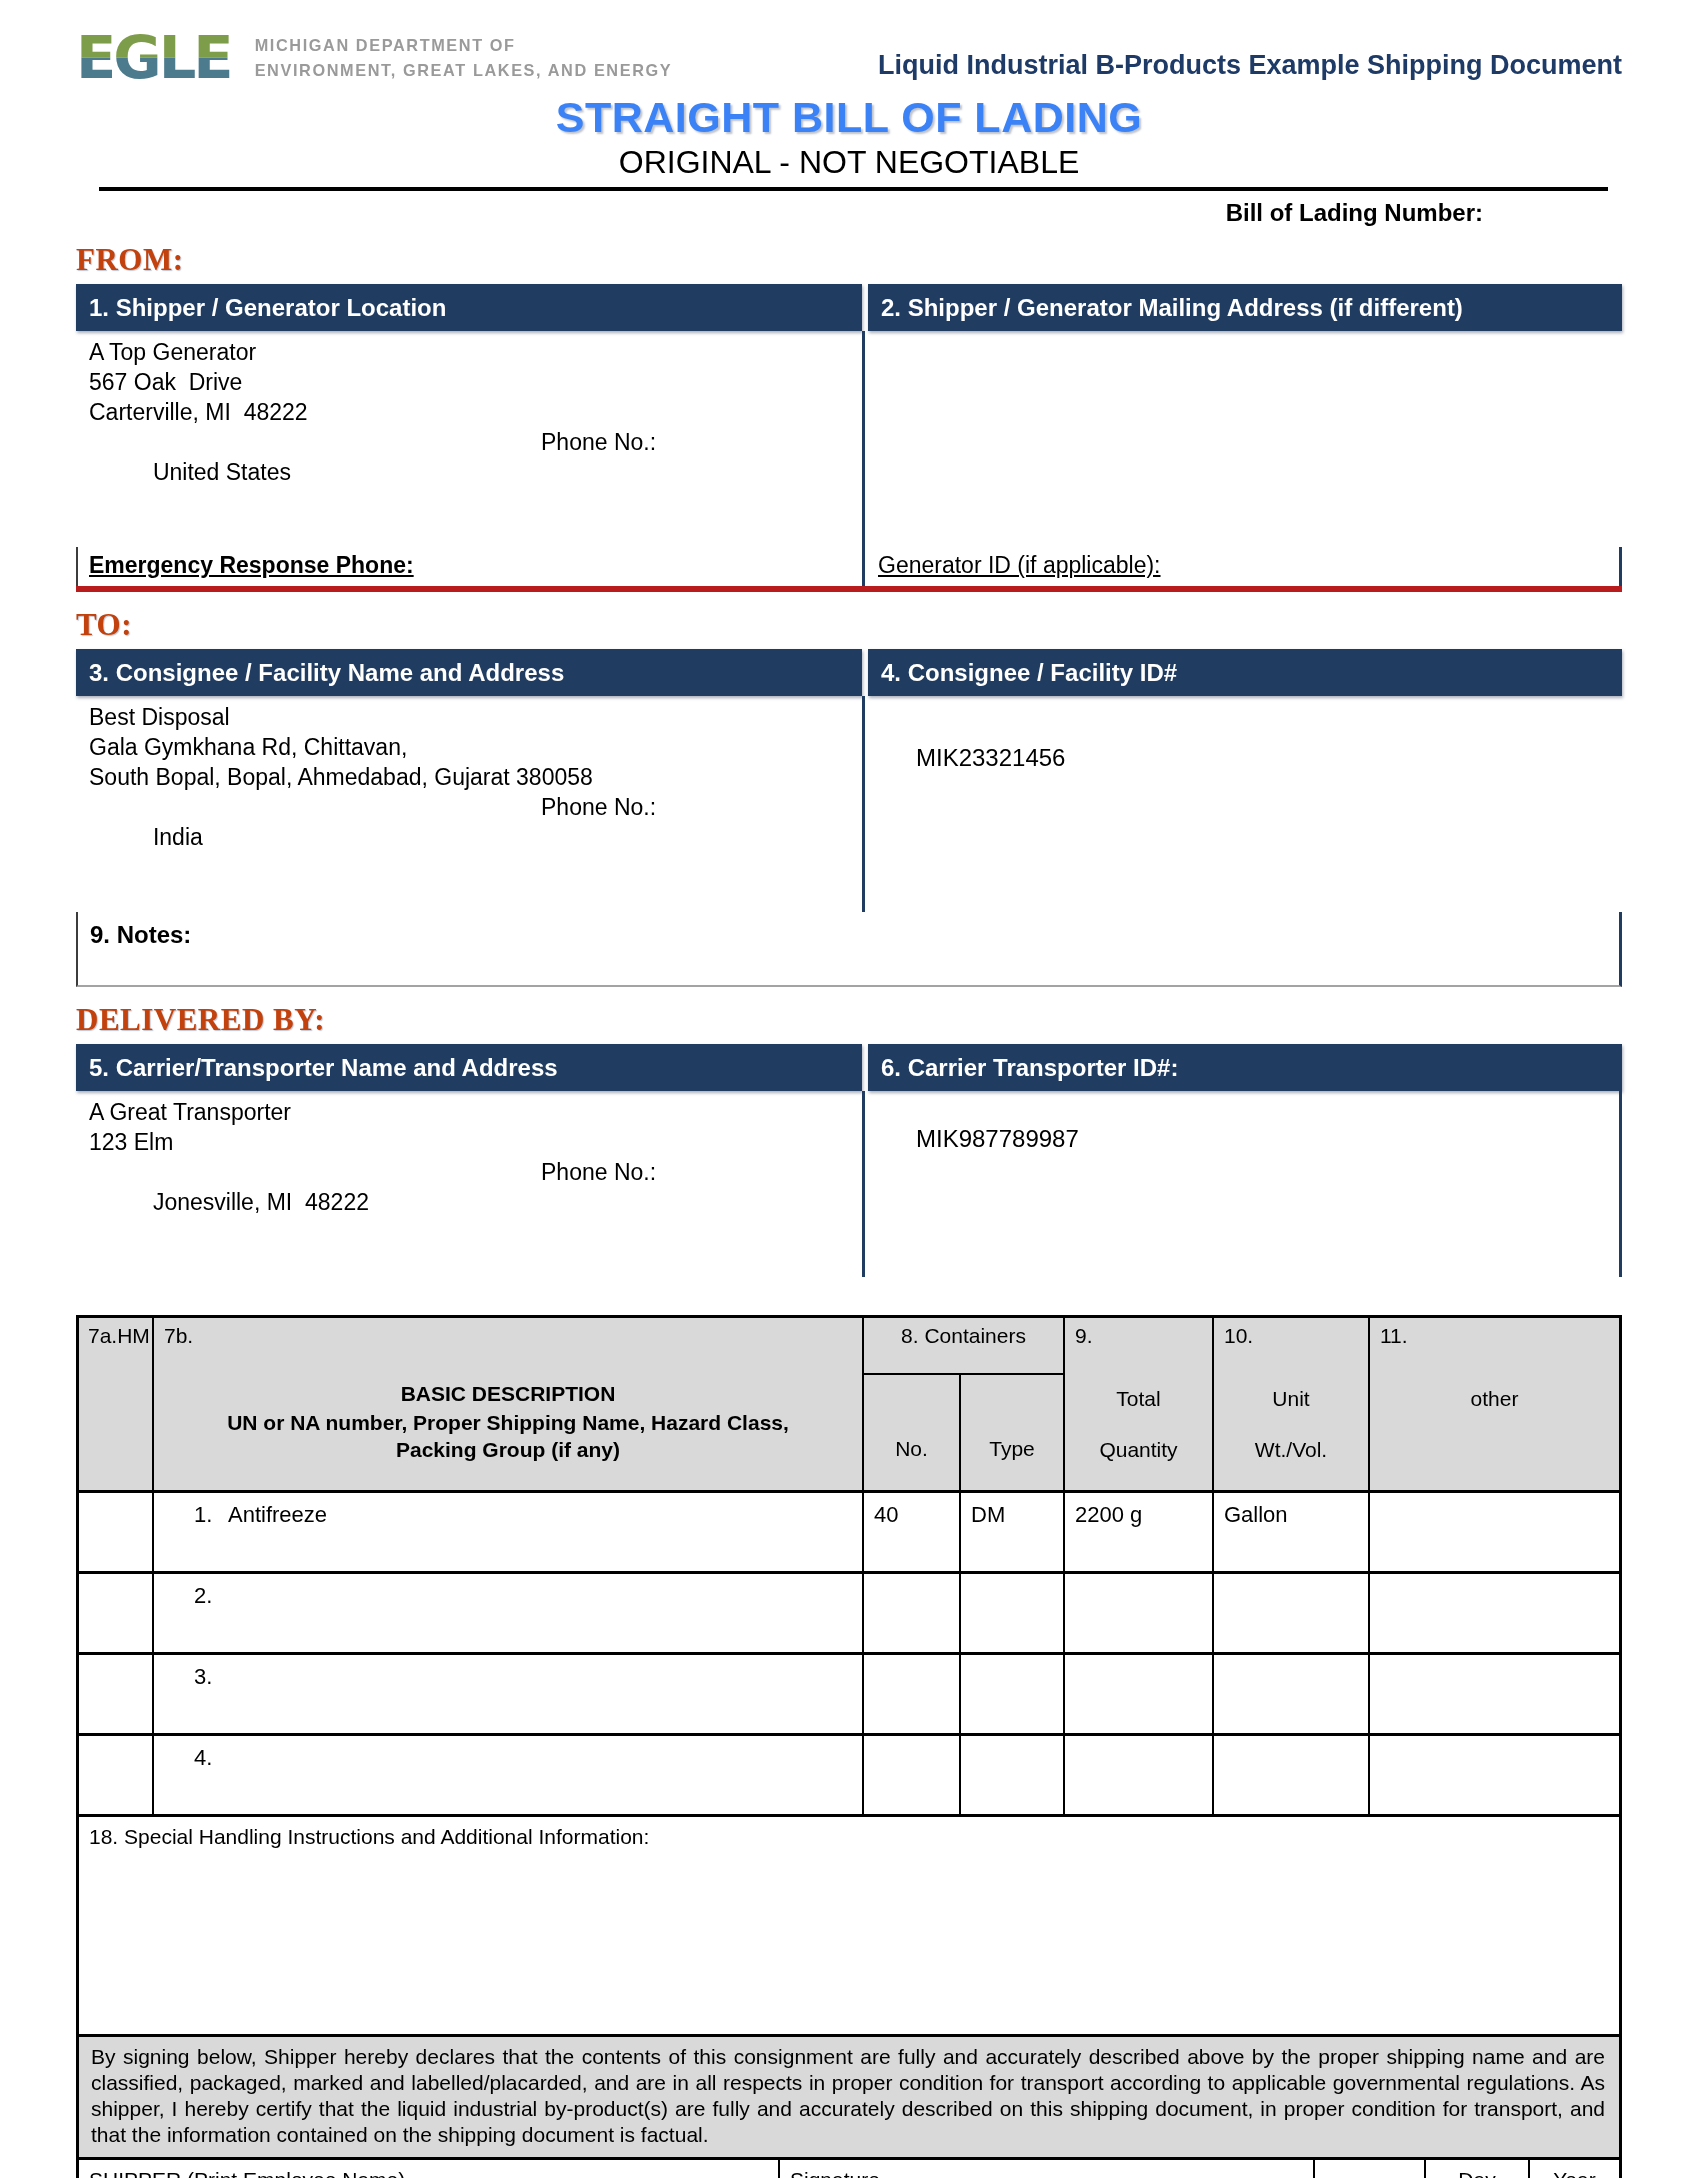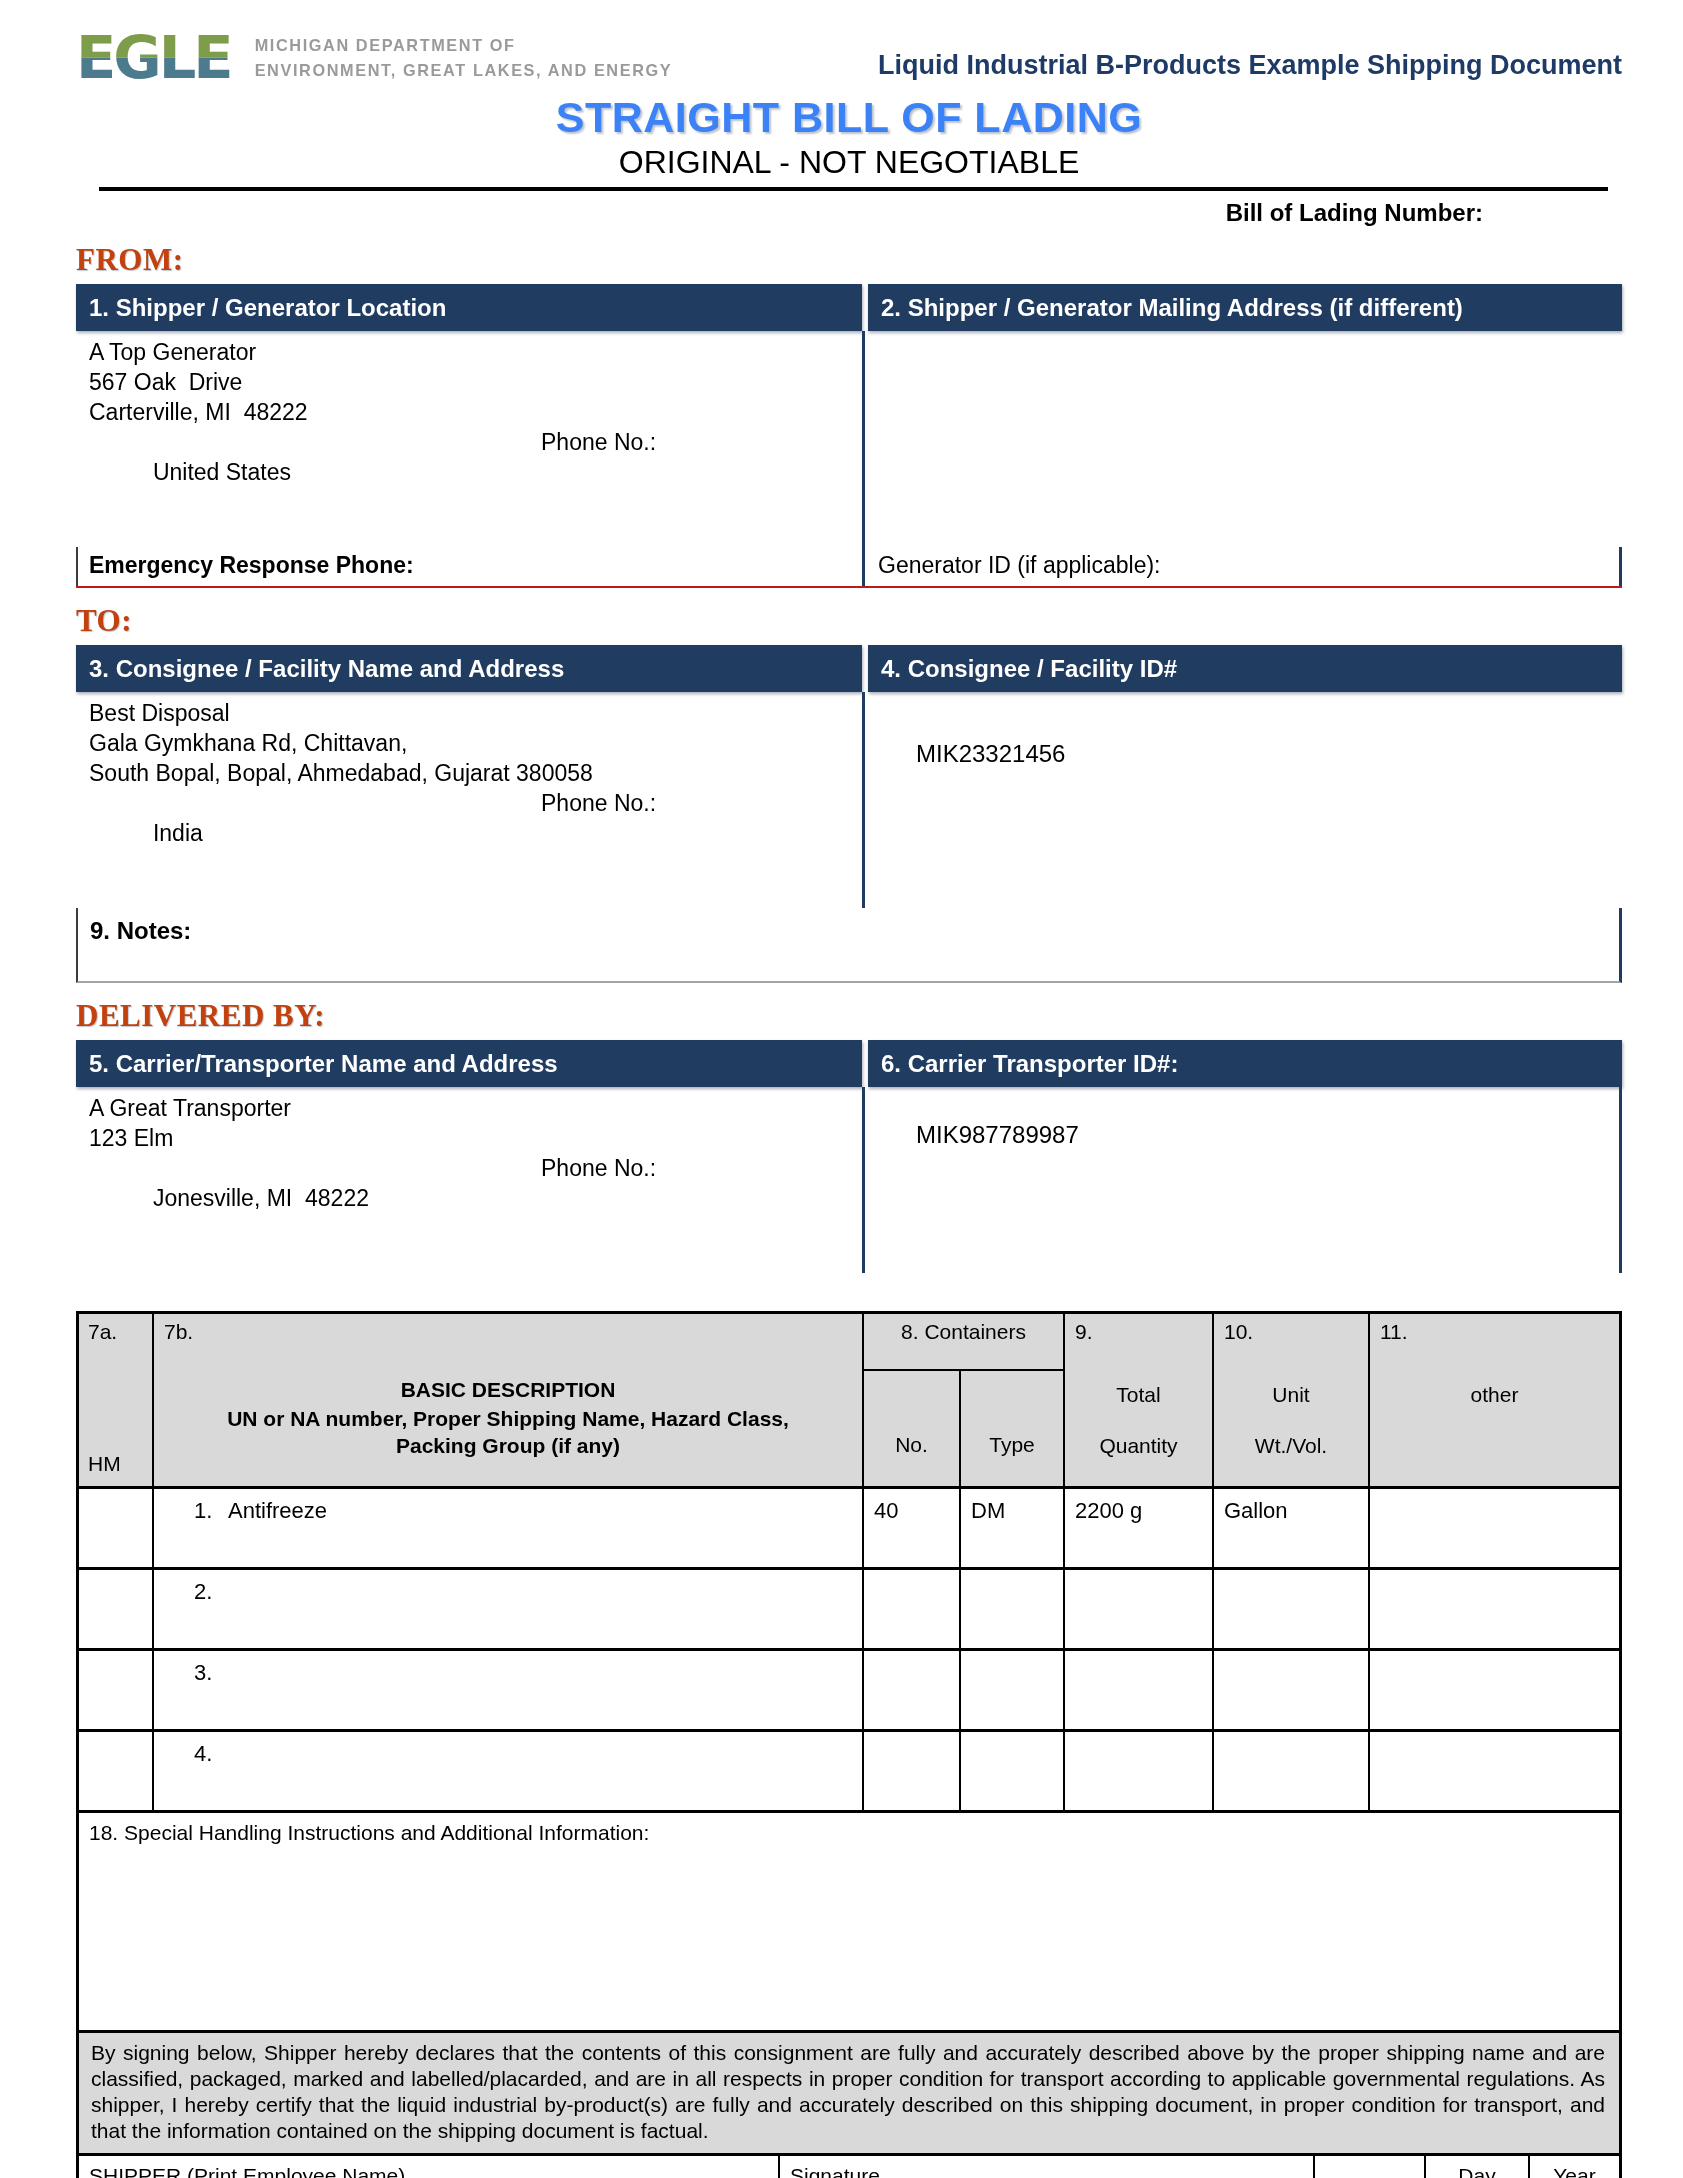--- a/index.html
+++ b/index.html
@@ -42,35 +42,35 @@
 
   .sec-body { display:flex; }
   .body-left { width:786px; padding:6px 0 0 13px; font-size:23px; line-height:30px; }
   .body-right { flex:1; border-left:3px solid #203c61; padding:6px 0 0 13px; font-size:23px; }
   .body-right.tick { border-right:3px solid #203c61; }
   .addr-line { position:relative; white-space:pre-wrap; }
   .phone { position:absolute; left:452px; top:0; white-space:nowrap; }
   .id-value { font-size:24px; padding-left:38px; }
   .id-value.v1 { margin-top:42px; } .id-value.v2 { margin-top:28px; }
 
-  .sec-foot { display:flex; border-bottom:2px solid #b91c1c; }
+  .sec-foot { display:flex; border-bottom:6px solid #b91c1c;text-decoration:underline; }
   .foot-left { width:786px; border-left:2.5px solid #3c3c3c; padding:5px 0 7px 11px;
     font-size:23px; font-weight:700; }
   .foot-right { flex:1; border-left:3px solid #203c61; border-right:3px solid #203c61;
     padding:5px 0 7px 13px; font-size:23px; }
   .notes-foot { border-left:2.5px solid #3c3c3c; border-right:3px solid #203c61;
     border-bottom:2px solid #a3a3a3; padding:9px 0 36px 12px; font-weight:700; font-size:24px; }
 
   
   .lower { margin-top:38px; border:3px solid #000; }
   .grid-items { display:grid; grid-template-columns:73px 710px 97px 104px 149px 156px 1fr; }
   .items-head { background:#d9d9d9; height:172px; }
   .c { position:relative; border-left:2px solid #000; }
   .c:first-child { border-left:none; }
-  .hm-cell { display:flex; flex-direction:column; justify-content:space-between;
+  .hm-cell { display:flex; flex-direction:row; justify-content:space-between;
     padding:6px 6px 10px 9px; font-size:21px; }
   .bd-cell { padding:6px 10px; font-size:21px; }
   .bd-title { text-align:center; font-weight:700; margin-top:34px; }
   .bd-sub { text-align:center; width:86%; margin:3px auto 9px; line-height:27px;font-weight:bold; }
   .cont-cell { grid-column:3 / span 2; display:flex; flex-direction:column; }
   .cont-top { height:57px; border-bottom:2.5px solid #000; text-align:center;
     padding-top:6px; font-size:21px; }
   .cont-bottom { flex:1; display:grid; grid-template-columns:97px 1fr; }
   .no-cell { border-right:2px solid #000; position:relative; }
   .type-cell { position:relative; }

